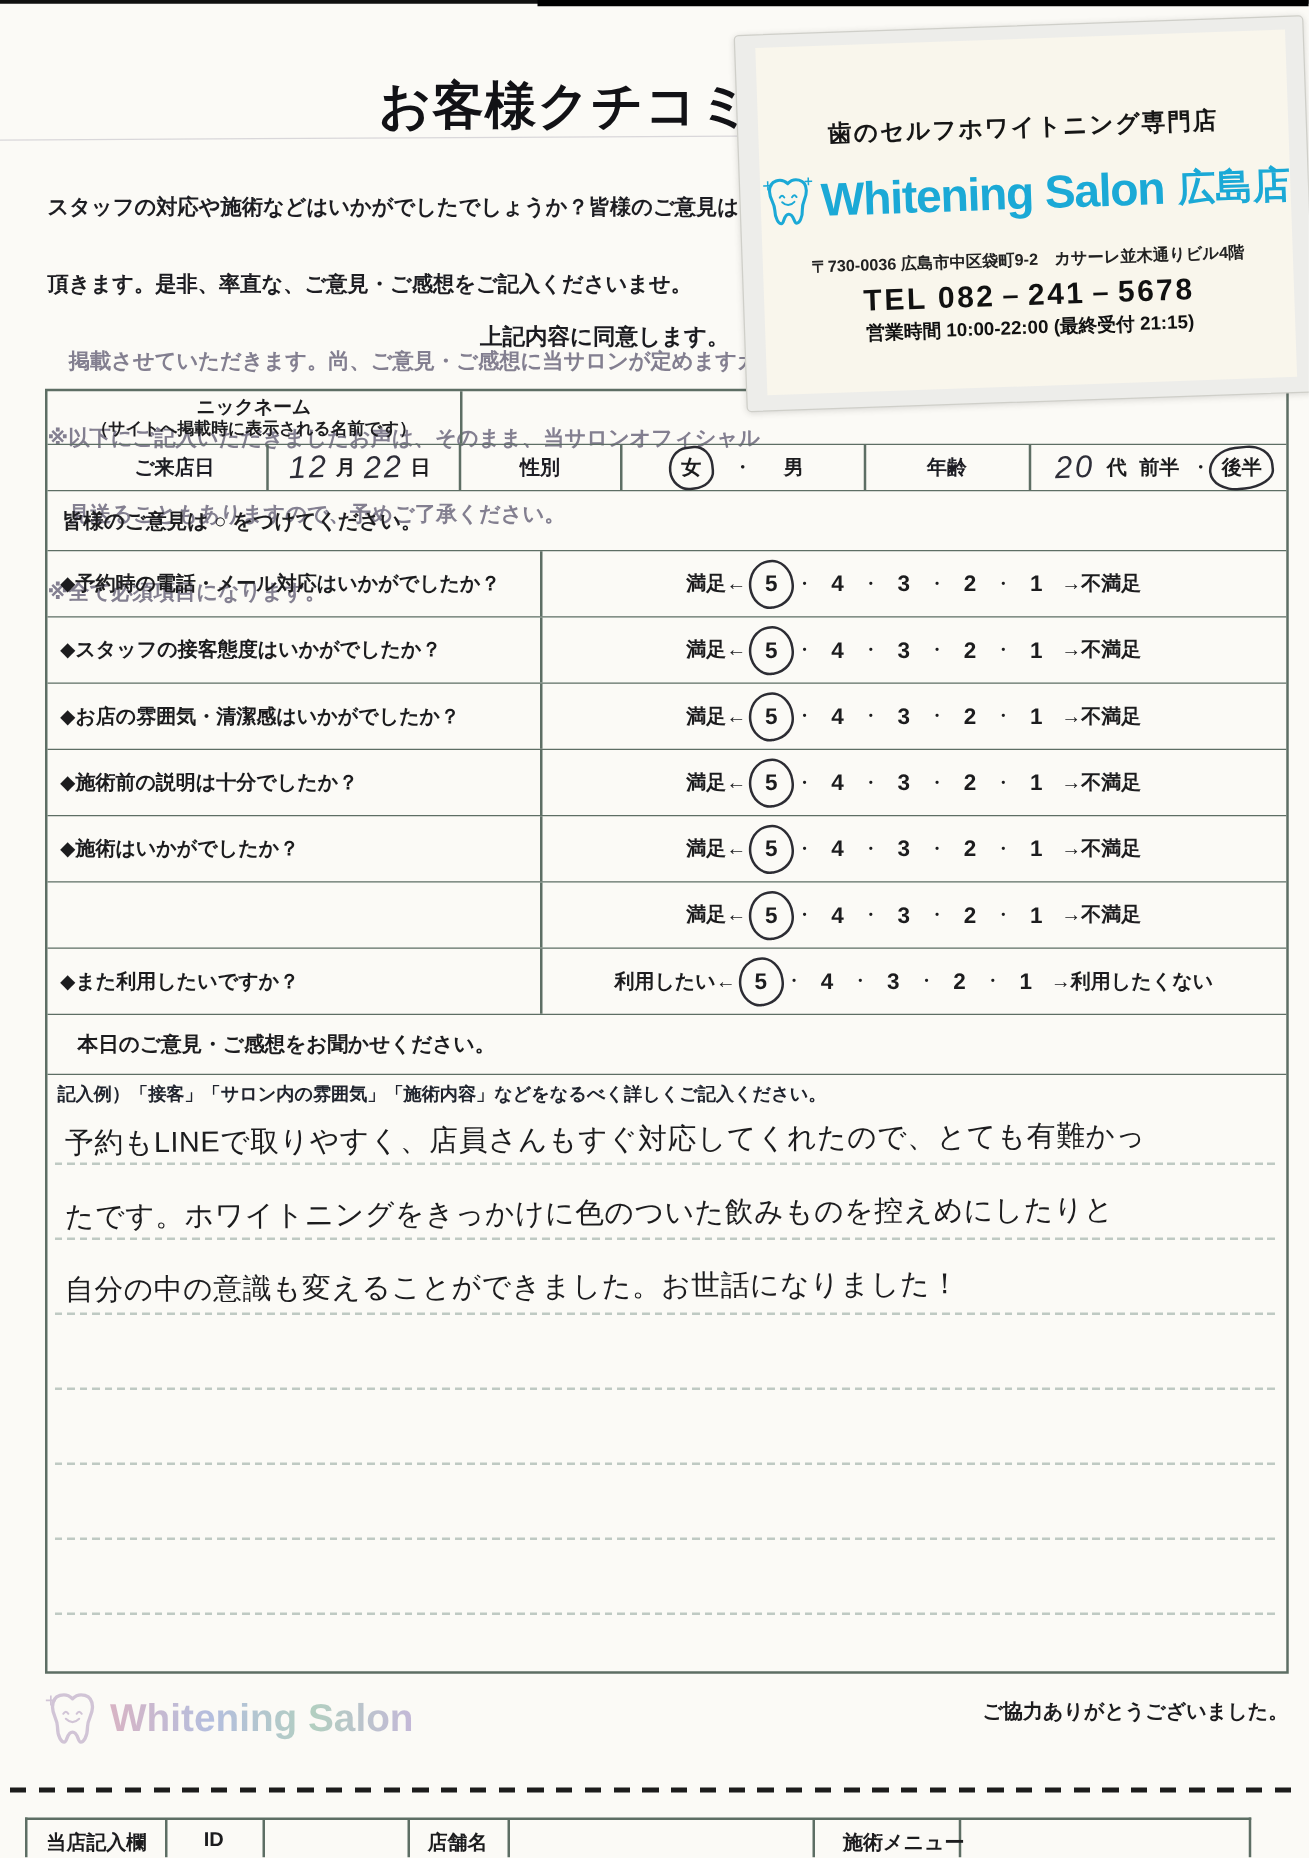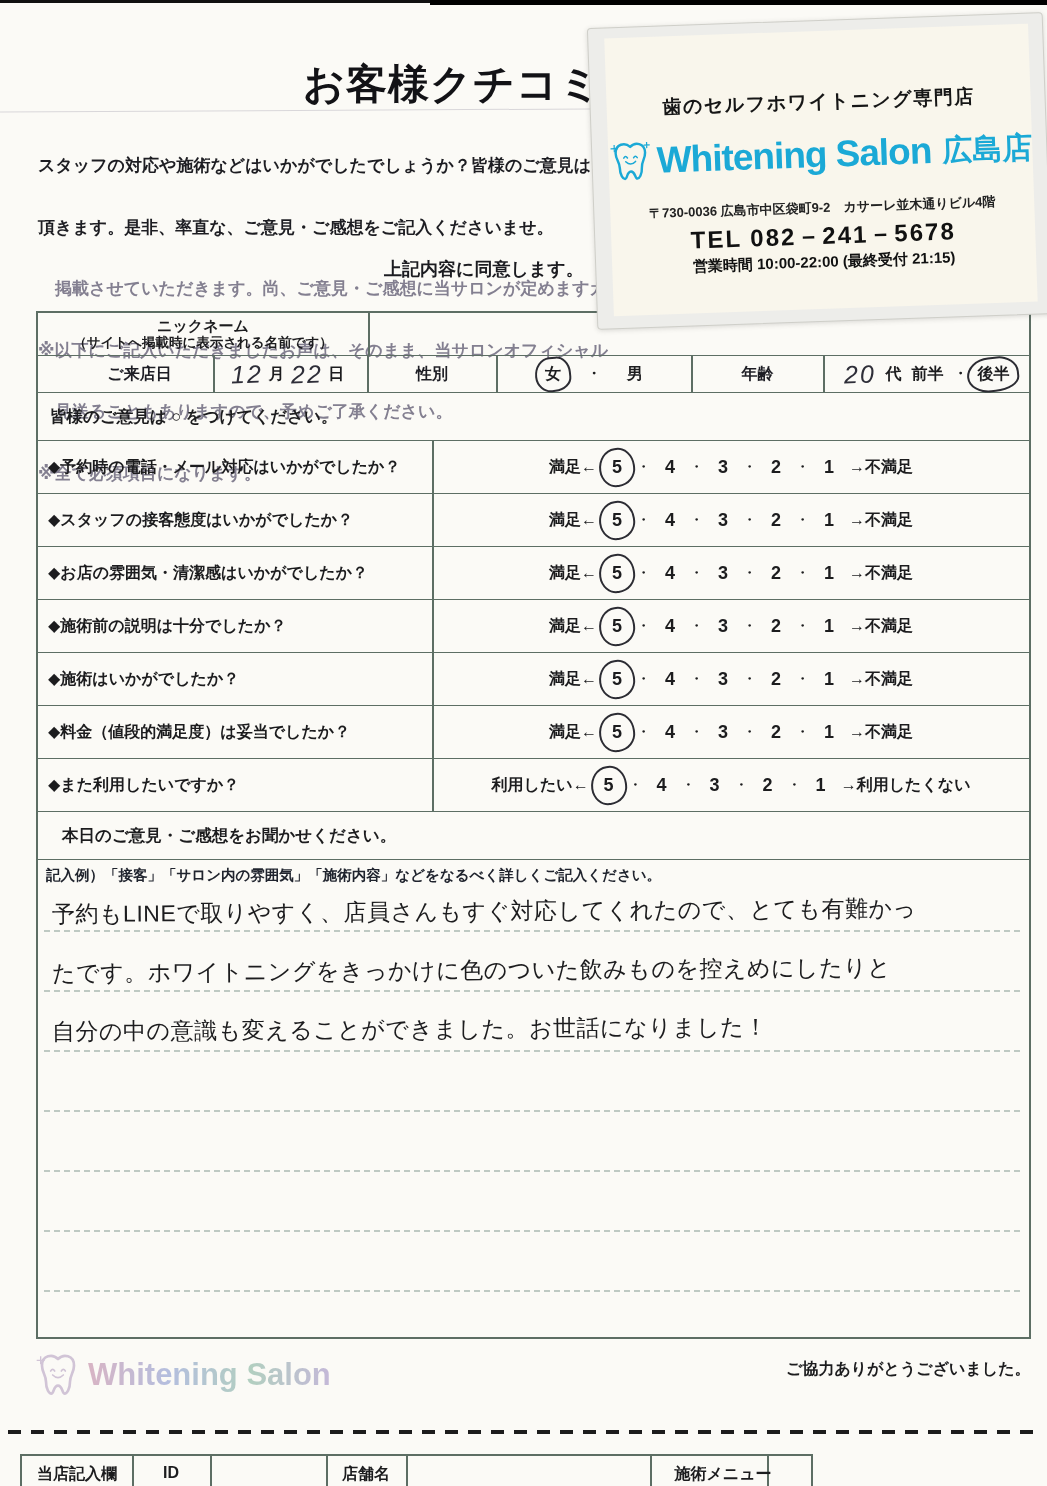--- a/index.html
+++ b/index.html
@@ -92,21 +92,21 @@
   .footer-logo { left:34px; top:1350px; display:flex; align-items:center; gap:6px; }
   .footer-logo-text { font-size:31px; font-weight:bold;
     background:linear-gradient(90deg,#d8b4c4,#b4bede,#b2cfc0,#c4b8d8);
     -webkit-background-clip:text; background-clip:text; color:transparent; white-space:nowrap; }
   .footer-tooth { color:#c3b3cc; opacity:.75; }
   .thanks-text { left:786px; top:1359px; font-size:16px; font-weight:bold; white-space:nowrap; }
   .tear-line { left:8px; top:1430px; width:1030px; height:4px;
     background:repeating-linear-gradient(90deg,#1c1c1c 0 13px,transparent 13px 23px); }
 
   
-  .office-table { left:20px; top:1454px; width:793px; height:32px; border:2px solid #5d6e64; border-bottom:none; }
+  .office-table { left:20px; top:1454px; width:981px; height:32px; border:2px solid #5d6e64; border-bottom:none; }
   .office-cell { position:absolute; top:0; bottom:0; display:flex; align-items:flex-start; justify-content:center;
     padding-top:8px; font-size:16px; font-weight:bold; white-space:nowrap; }
 </style>
 </head>
 <body>
 
 <div class="abs top-edge-line"></div>
 <div class="abs top-edge-line2"></div>
 <div class="abs crease-line"></div>
 
@@ -259,23 +259,20 @@
       <span class="num">3</span>
       <span class="dot">・</span>
       <span class="num">2</span>
       <span class="dot">・</span>
       <span class="num">1</span>
       <span class="scale-end">→不満足</span>
     </div>
   </div>
 
   <div class="row q-row" style="top: 393px;">
-    <div class="cell q-label-cell">
-      <span>◆料金（値段的満足度）は妥当でしたか？</span>
-    </div>
     <div class="vline" style="left:394px;"></div>
     <div class="cell q-scale-cell">
       <span class="scale-end">満足←</span>
       <span class="num circled">5</span>
       <span class="dot">・</span>
       <span class="num">4</span>
       <span class="dot">・</span>
       <span class="num">3</span>
       <span class="dot">・</span>
       <span class="num">2</span>

